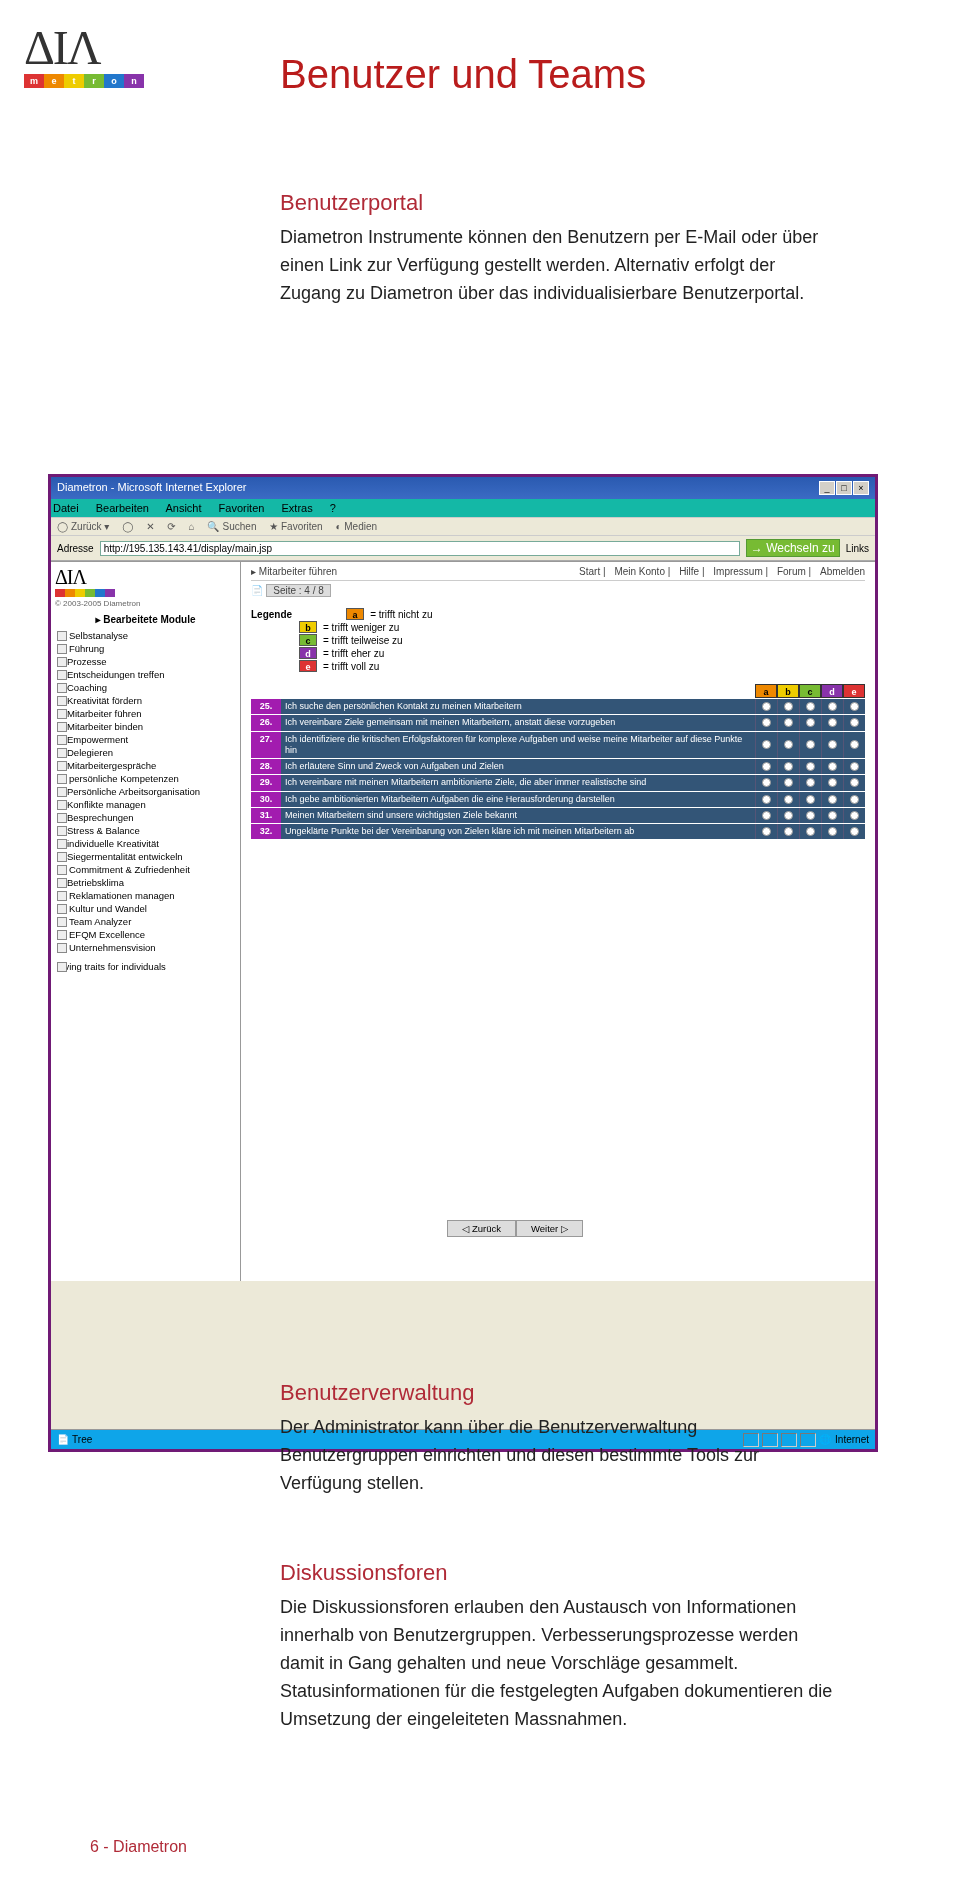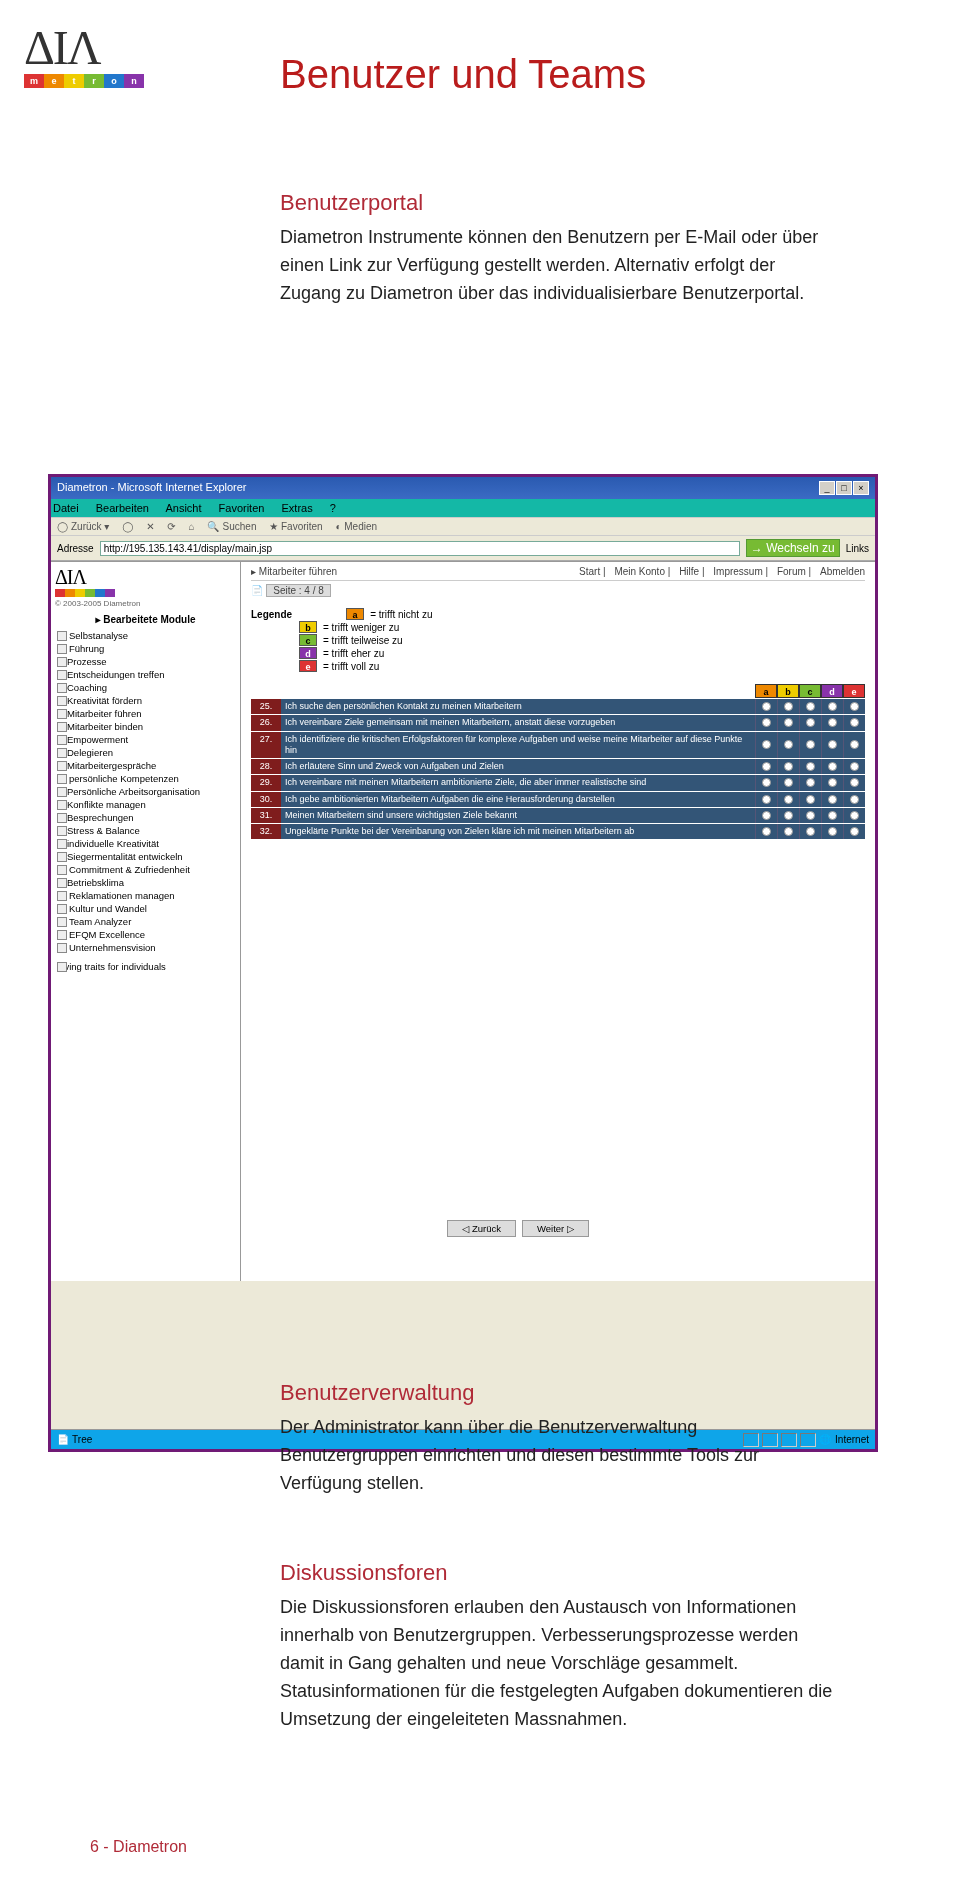--- a/index.html
+++ b/index.html
@@ -93,26 +93,26 @@
   .shot-page-row .pagebox{display:inline-block;border:1px solid #aaa;background:#ddd;padding:0 6px;}
   .legend{margin-top:8px;font-size:10px;}
   .legend b{margin-right:6px;}
   .legend-row{display:flex;align-items:center;margin:1px 0;}
   .legend-sw{width:18px;height:12px;border:1px solid #555;margin:0 6px 0 48px;text-align:center;line-height:12px;font-size:9px;font-weight:bold;}
   .la{background:#e80;} .lb{background:#ec0;} .lc{background:#7b3;} .ld{background:#83a;color:#fff;} .le{background:#d33;color:#fff;}
   .qtable{margin-top:12px;}
   .qhead{display:flex;justify-content:flex-end;}
   .qhead div{width:22px;height:14px;border:1px solid #333;text-align:center;font-size:9px;font-weight:bold;line-height:14px;}
   .qrow{display:flex;margin-top:1px;}
-  .qnum{width:30px;background:#7f1d1d;color:#fff;font-size:9px;font-weight:normal;text-align:center;padding:2px 0;}
+  .qnum{width:30px;background:#a21caf;color:#fff;font-size:9px;font-weight:bold;text-align:center;padding:2px 0;}
   .qtext{flex:1;background:#335577;color:#fff;font-size:9px;padding:2px 4px;line-height:1.25;}
   .qradios{display:flex;}
   .qradios div{width:22px;background:#335577;display:flex;align-items:center;justify-content:center;border-left:1px solid #557;}
   .qradios div::before{content:"";width:7px;height:7px;border-radius:50%;background:#fff;border:1px solid #999;}
-  .shot-nav{display:flex;gap:6px;padding:6px;position:absolute;bottom:38px;left:200px;}
+  .shot-nav{display:flex;padding:6px;position:absolute;bottom:38px;left:200px;}
   .shot-nav button{font-size:9.5px;padding:2px 14px;background:#ddd;border:1px solid #999;}
   .shot-status{height:20px;border-top:1px solid #999;display:flex;justify-content:space-between;align-items:center;padding:0 6px;font-size:10px;background:#0ea5e9;position:absolute;bottom:0;left:0;right:0;}
   .shot-status .cells{display:flex;gap:3px;}
   .shot-status .cells span{display:inline-block;width:16px;height:14px;border:1px inset #ccc;}
   
   .footer {
     position:absolute;
     bottom: 40px; left: 90px;
     font-size: 16px;
     color: #b02a37;

